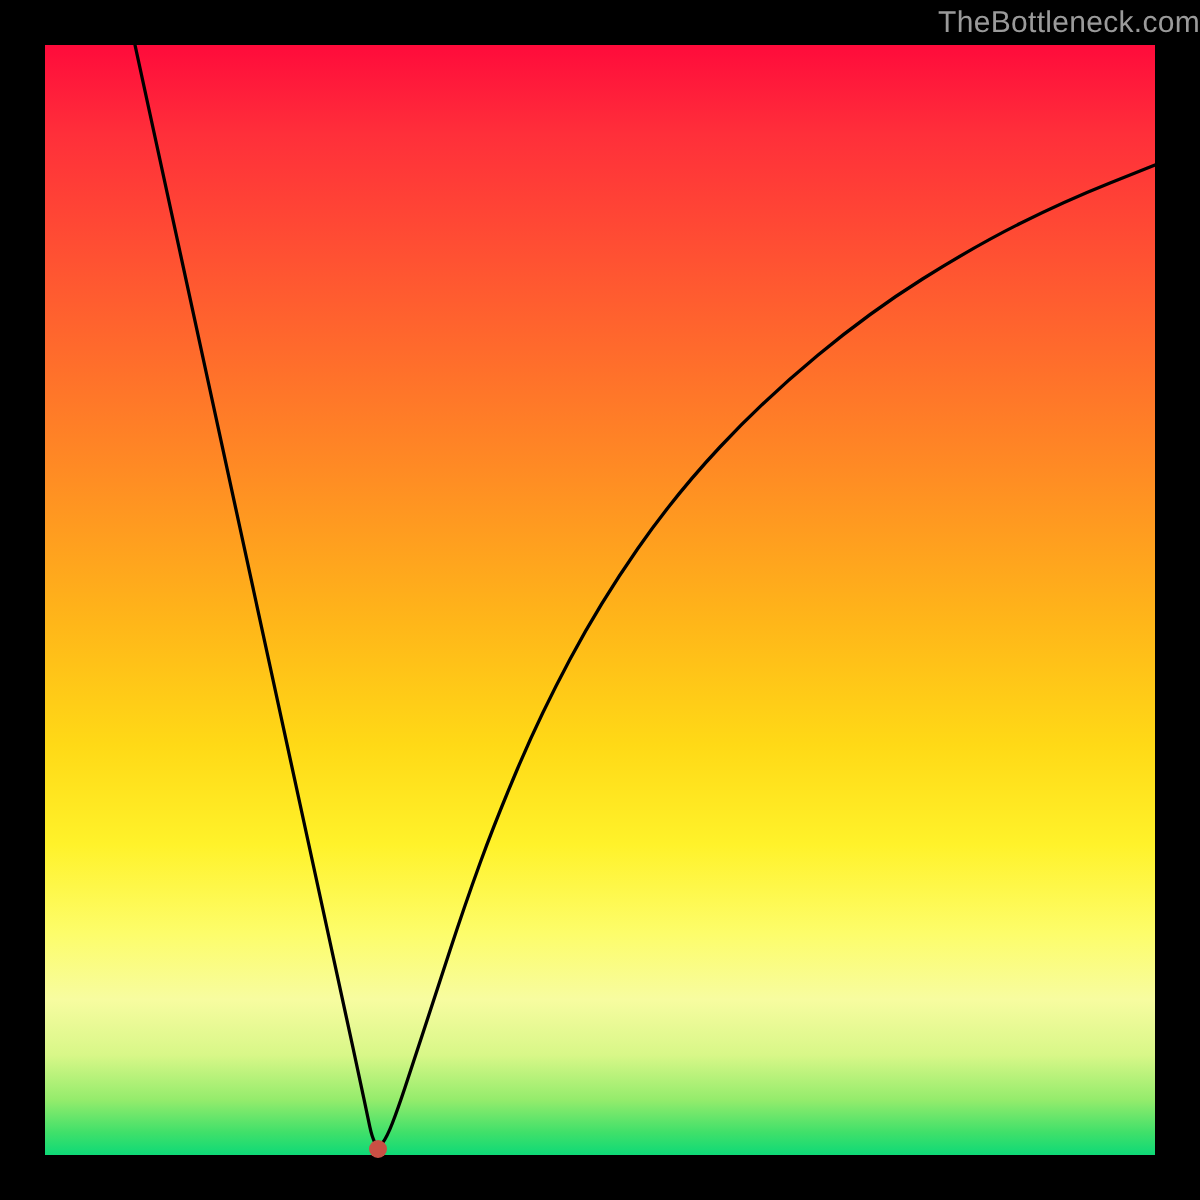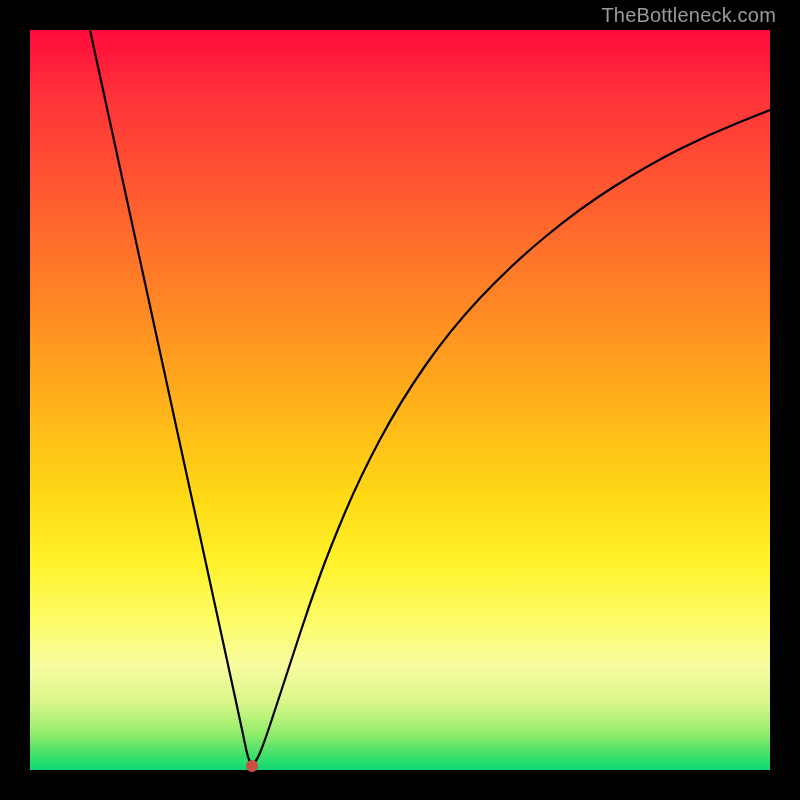--- a/index.html
+++ b/index.html
@@ -53,21 +53,21 @@
     position: absolute;
     width: 12px;
     height: 12px;
     border-radius: 50%;
     background: #c94f44;
     transform: translate(-50%, -50%);
   }
   .watermark {
     position: absolute;
     top: 4px;
-    right: 24px;
+    right: 0;
     color: #9a9a9a;
     font-size: 20px;
     font-weight: 400;
     letter-spacing: 0.2px;
     user-select: none;
   }
 </style>
 </head>
 <body>
 

